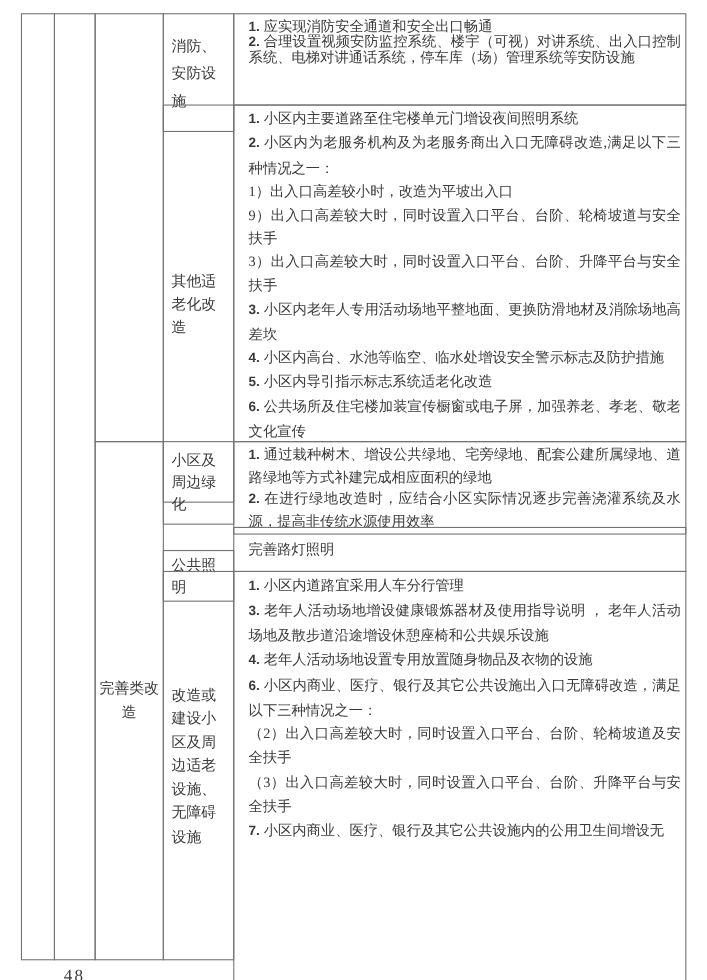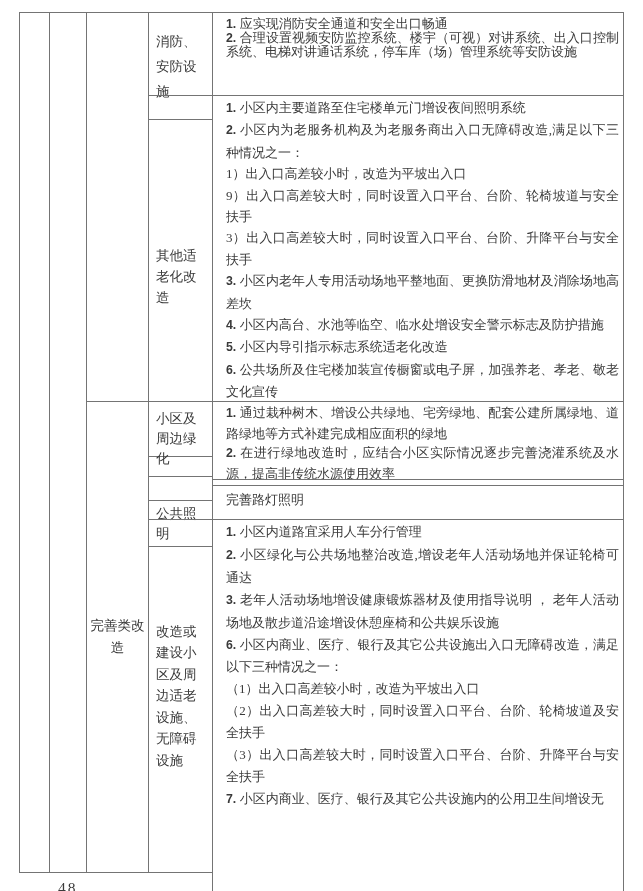--- a/index.html
+++ b/index.html
@@ -126,24 +126,23 @@
     </div>
     <div class="cell content-cell cc4">
         <p class="item">完善路灯照明</p>
       </div>
 
     <div class="cell label-cell lc5">
       <span>改造或建设小区及周边适老设施、无障碍设施</span>
     </div>
     <div class="cell content-cell cc5">
         <p class="item"><span class="num">1. </span>小区内道路宜采用人车分行管理</p>
-        <p class="item"><span class="num">2. </span>小区绿化与公共场地整治改造,增设老年人活动场地并保证轮椅可通达</p>
         <p class="item"><span class="num">3. </span>老年人活动场地增设健康锻炼器材及使用指导说明 ， 老年人活动场地及散步道沿途增设休憩座椅和公共娱乐设施</p>
+        <p class="item"><span class="num">4. </span>老年人活动场地设置专用放置随身物品及衣物的设施</p>
         <p class="item"><span class="num">6. </span>小区内商业、医疗、银行及其它公共设施出入口无障碍改造，满足以下三种情况之一：</p>
-        <p class="item">（1）出入口高差较小时，改造为平坡出入口</p>
         <p class="item">（2）出入口高差较大时，同时设置入口平台、台阶、轮椅坡道及安全扶手</p>
         <p class="item">（3）出入口高差较大时，同时设置入口平台、台阶、升降平台与安全扶手</p>
         <p class="item"><span class="num">7. </span>小区内商业、医疗、银行及其它公共设施内的公用卫生间增设无</p>
       </div>
 
   </div>
 
   <div class="page-number">48</div>
 
 </div>

